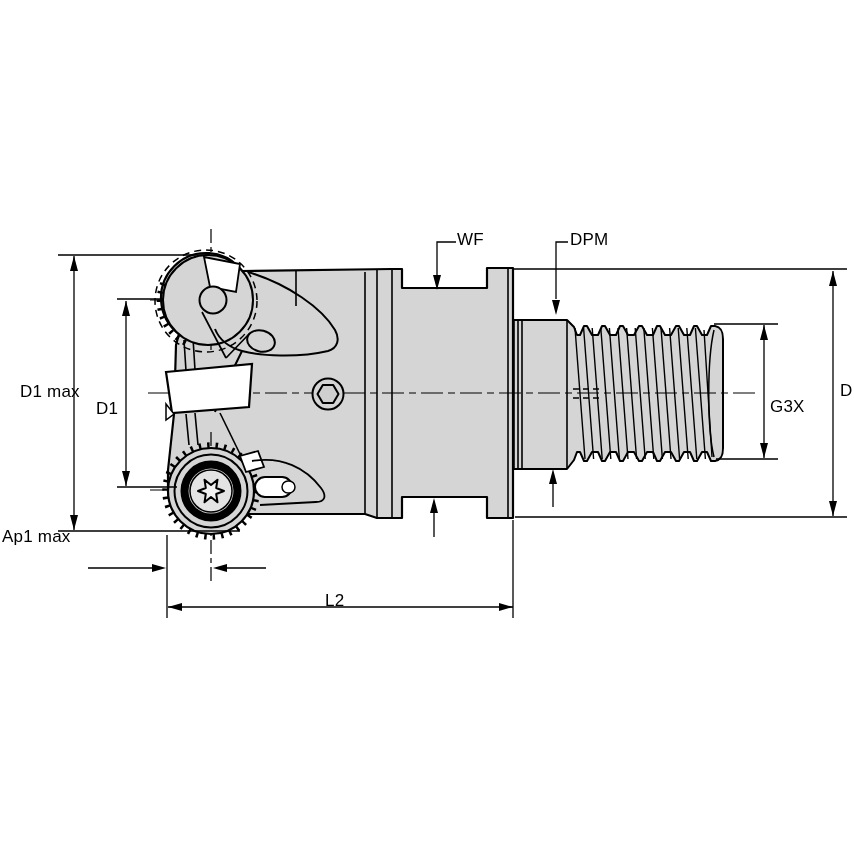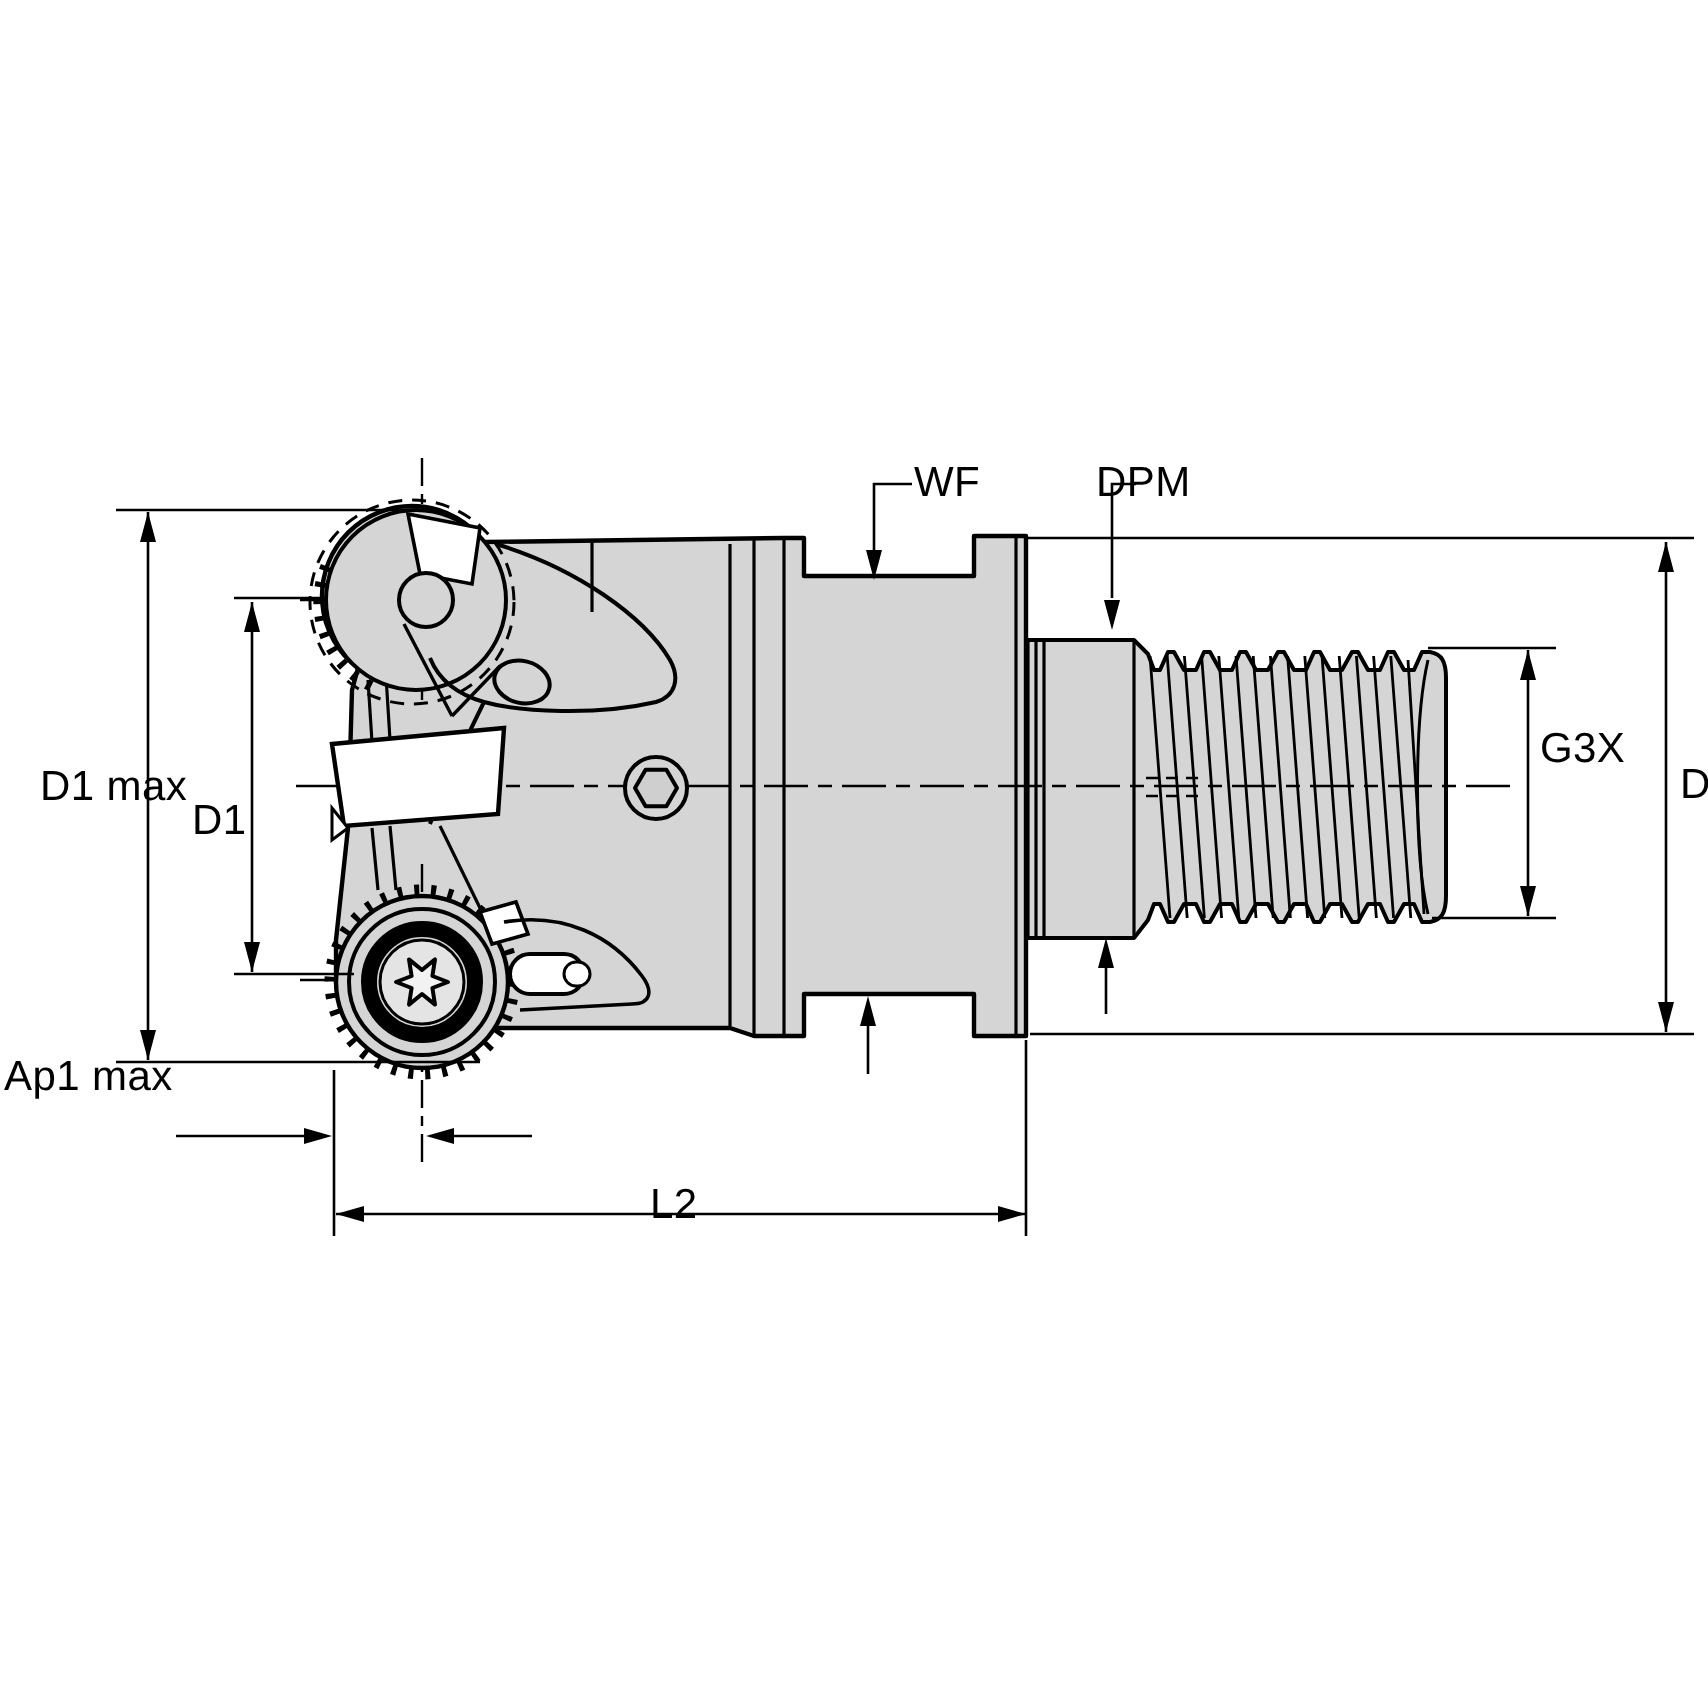--- a/index.html
+++ b/index.html
@@ -1,19 +1,19 @@
 <!DOCTYPE html>
 <html><head>
 <meta charset="utf-8">
 <style>
   html,body{margin:0;padding:0;background:#ffffff;}
   #canvas{position:relative;width:854px;height:854px;background:#ffffff;overflow:hidden;
           font-family:"Liberation Sans",sans-serif;}
   #drawing{position:absolute;left:0;top:0;}
-  .dim-label{position:absolute;font-size:21px;line-height:1;color:#000;white-space:nowrap;
+  .dim-label{position:absolute;font-size:17px;line-height:1;color:#000;white-space:nowrap;
              letter-spacing:0.2px;}
 </style>
 </head>
 <body>
 
 <div id="canvas">
 
 <svg id="drawing" width="854" height="854" viewBox="0 0 854 854" xmlns="http://www.w3.org/2000/svg">
 
   <g fill="#d5d5d5" stroke="#000" stroke-width="2.2" stroke-linejoin="round">
@@ -161,17 +161,17 @@
     <polygon points="833,271 829,286 837,286"></polygon>
     <polygon points="833,516 829,501 837,501"></polygon>
   </g>
 </svg>
 
 <div class="dim-label" style="left:20px;top:383px">D1 max</div>
 <div class="dim-label" style="left:96px;top:400px">D1</div>
 <div class="dim-label" style="left:2px;top:528px">Ap1 max</div>
 <div class="dim-label" style="left:325px;top:592px">L2</div>
 <div class="dim-label" style="left:457px;top:231px">WF</div>
-<div class="dim-label" style="left:548px;top:231px">DPM</div>
-<div class="dim-label" style="left:770px;top:364px">G3X</div>
+<div class="dim-label" style="left:570px;top:231px">DPM</div>
+<div class="dim-label" style="left:770px;top:398px">G3X</div>
 <div class="dim-label" style="left:840px;top:382px">D</div>
 
 </div>
 
 </body></html>

